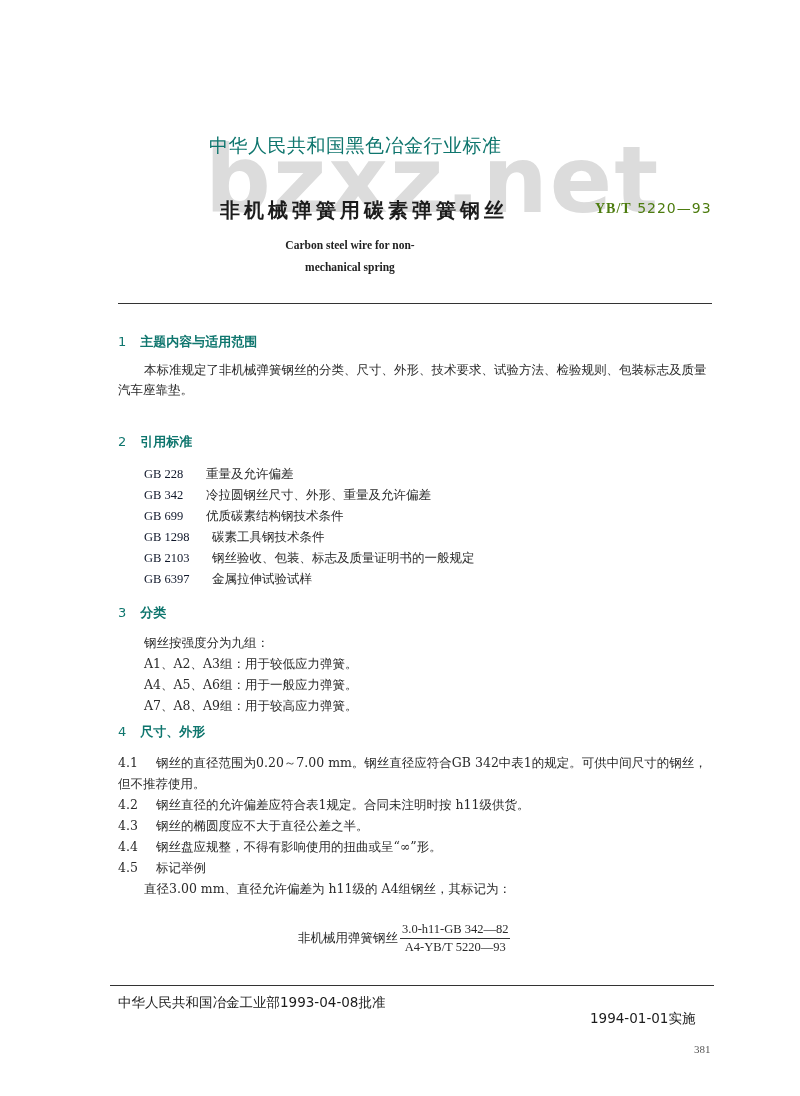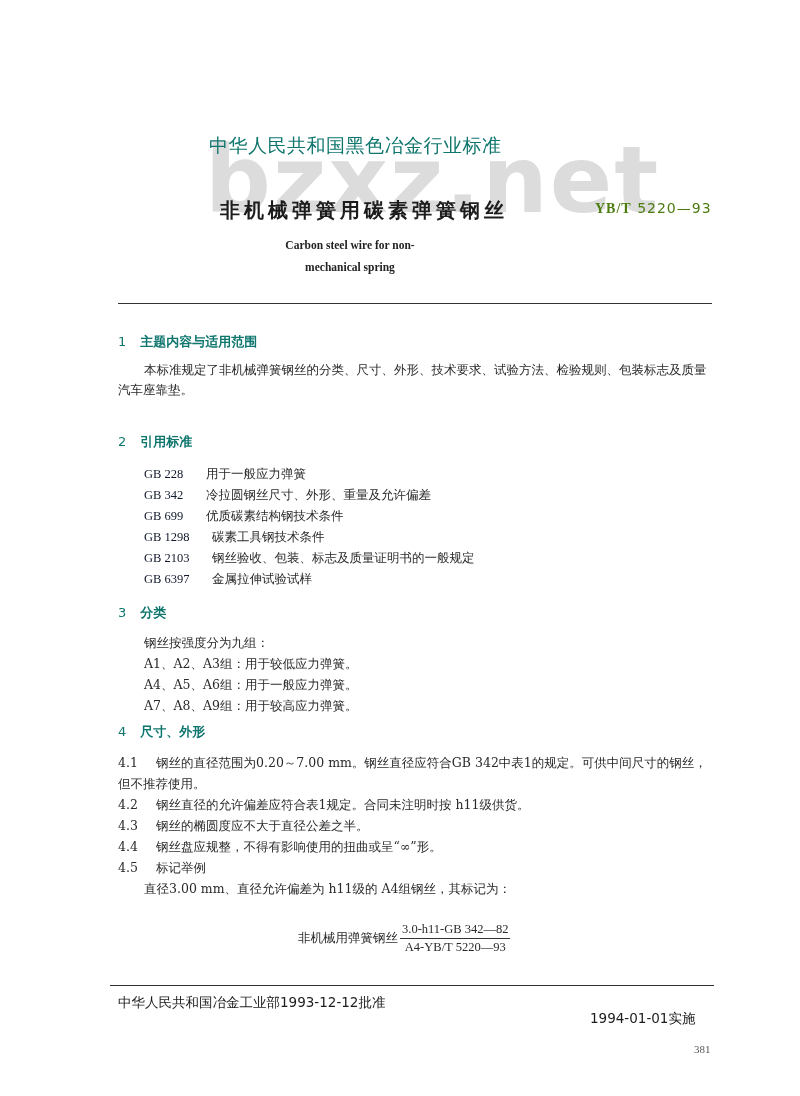--- a/index.html
+++ b/index.html
@@ -66,21 +66,21 @@
   <span class="num">1</span><span>主题内容与适用范围</span>
 </div>
 <div class="abs p" style="left:118px; top:360px; width:600px;">
   <div style="padding-left:26px;">本标准规定了非机械弹簧钢丝的分类、尺寸、外形、技术要求、试验方法、检验规则、包装标志及质量</div>
   <div>汽车座靠垫。</div>
 </div>
 
 <div class="abs h" style="left:118px; top:433px;">
   <span class="num">2</span><span>引用标准</span>
 </div>
-<div class="abs ref" style="left:144px; top:466px;"><span class="code">GB 228</span><span>用于一般应力弹簧</span></div>
+<div class="abs ref" style="left:144px; top:466px;"><span class="code">GB 228</span><span>重量及允许偏差</span></div>
 <div class="abs ref" style="left:144px; top:487px;"><span class="code">GB 342</span><span>冷拉圆钢丝尺寸、外形、重量及允许偏差</span></div>
 <div class="abs ref" style="left:144px; top:508px;"><span class="code">GB 699</span><span>优质碳素结构钢技术条件</span></div>
 <div class="abs ref" style="left:144px; top:529px;"><span class="code" style="width:68px;">GB 1298</span><span>碳素工具钢技术条件</span></div>
 <div class="abs ref" style="left:144px; top:550px;"><span class="code" style="width:68px;">GB 2103</span><span>钢丝验收、包装、标志及质量证明书的一般规定</span></div>
 <div class="abs ref" style="left:144px; top:571px;"><span class="code" style="width:68px;">GB 6397</span><span>金属拉伸试验试样</span></div>
 
 <div class="abs h" style="left:118px; top:604px;">
   <span class="num">3</span><span>分类</span>
 </div>
 <div class="abs p" style="left:144px; top:632px; line-height:21px;">
@@ -105,15 +105,15 @@
 
 <div class="abs formula">
   <span>非机械用弹簧钢丝</span>
   <span class="frac">
     <span class="top">3.0-h11-GB 342—82</span>
     <span class="bot">A4-YB/T 5220—93</span>
   </span>
 </div>
 
 <div class="rule" style="left:110px; top:985px; width:604px;"></div>
-<div class="abs footer-left">中华人民共和国冶金工业部1993-12-12批准</div>
+<div class="abs footer-left">中华人民共和国冶金工业部1993-04-08批准</div>
 <div class="abs footer-right">1994-01-01实施</div>
 <div class="abs page-num">381</div>
 
 </body></html>

